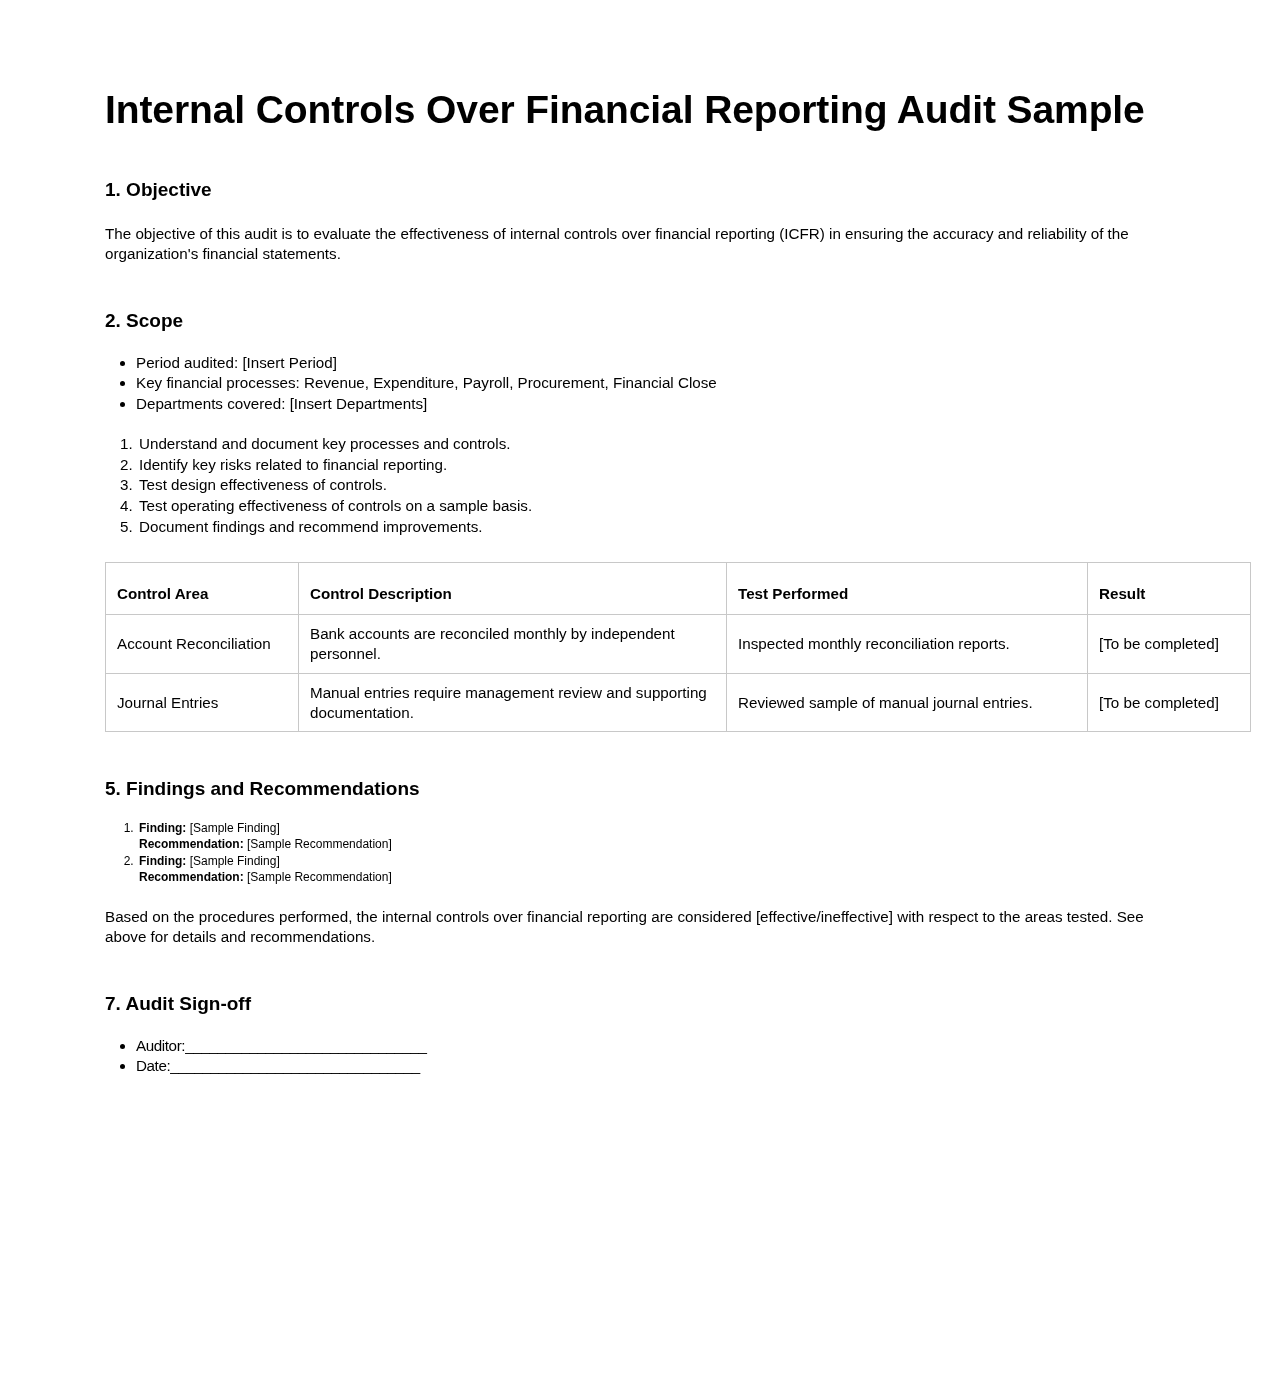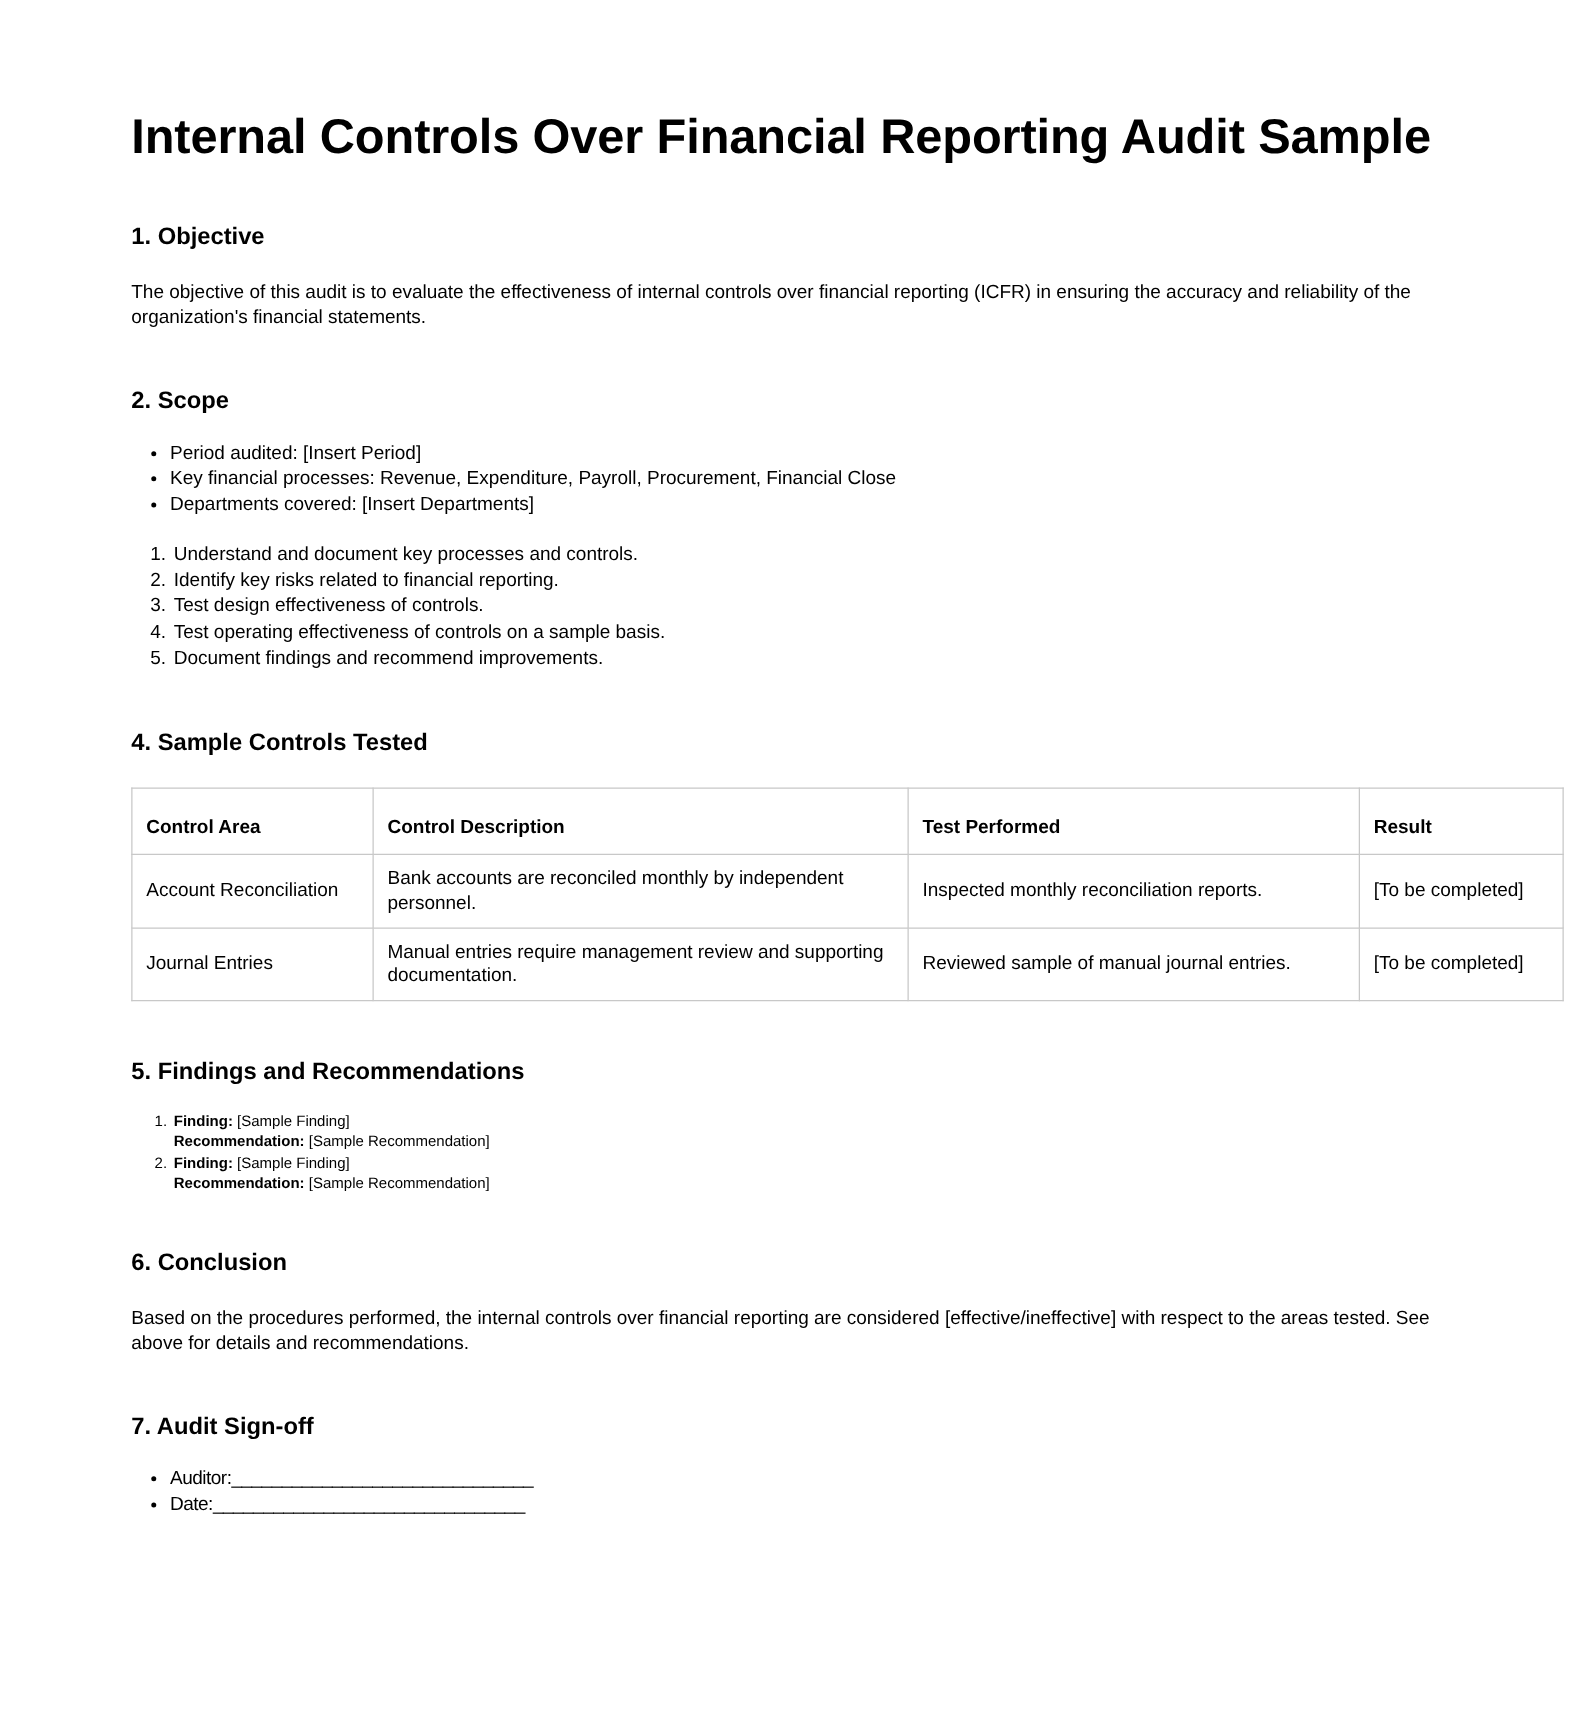--- a/index.html
+++ b/index.html
@@ -115,21 +115,20 @@
   </ul>
 
   <ol class="numbers">
     <li>Understand and document key processes and controls.</li>
     <li>Identify key risks related to financial reporting.</li>
     <li>Test design effectiveness of controls.</li>
     <li>Test operating effectiveness of controls on a sample basis.</li>
     <li>Document findings and recommend improvements.</li>
   </ol>
 
-  <h2 class="section-title">4. Sample Controls Tested</h2>
   <table class="controls">
     <thead>
       <tr>
         <th class="col-area">Control Area</th>
         <th class="col-desc">Control Description</th>
         <th class="col-test">Test Performed</th>
         <th class="col-result">Result</th>
       </tr>
     </thead>
     <tbody>
@@ -157,21 +156,20 @@
       <span>[Sample Recommendation]</span>
     </li>
     <li>
       <b>Finding:</b>
       <span>[Sample Finding]</span><br>
       <b>Recommendation:</b>
       <span>[Sample Recommendation]</span>
     </li>
   </ol>
 
-  <h2 class="section-title">6. Conclusion</h2>
   <p class="body-text">Based on the procedures performed, the internal controls over financial reporting are considered [effective/ineffective] with respect to the areas tested. See above for details and recommendations.</p>
 
   <h2 class="section-title">7. Audit Sign-off</h2>
   <ul class="bullets">
     <li class="signoff-line">
       <span>Auditor:</span><span>______________________________</span>
     </li>
     <li class="signoff-line">
       <span>Date:</span><span>_______________________________</span>
     </li>

